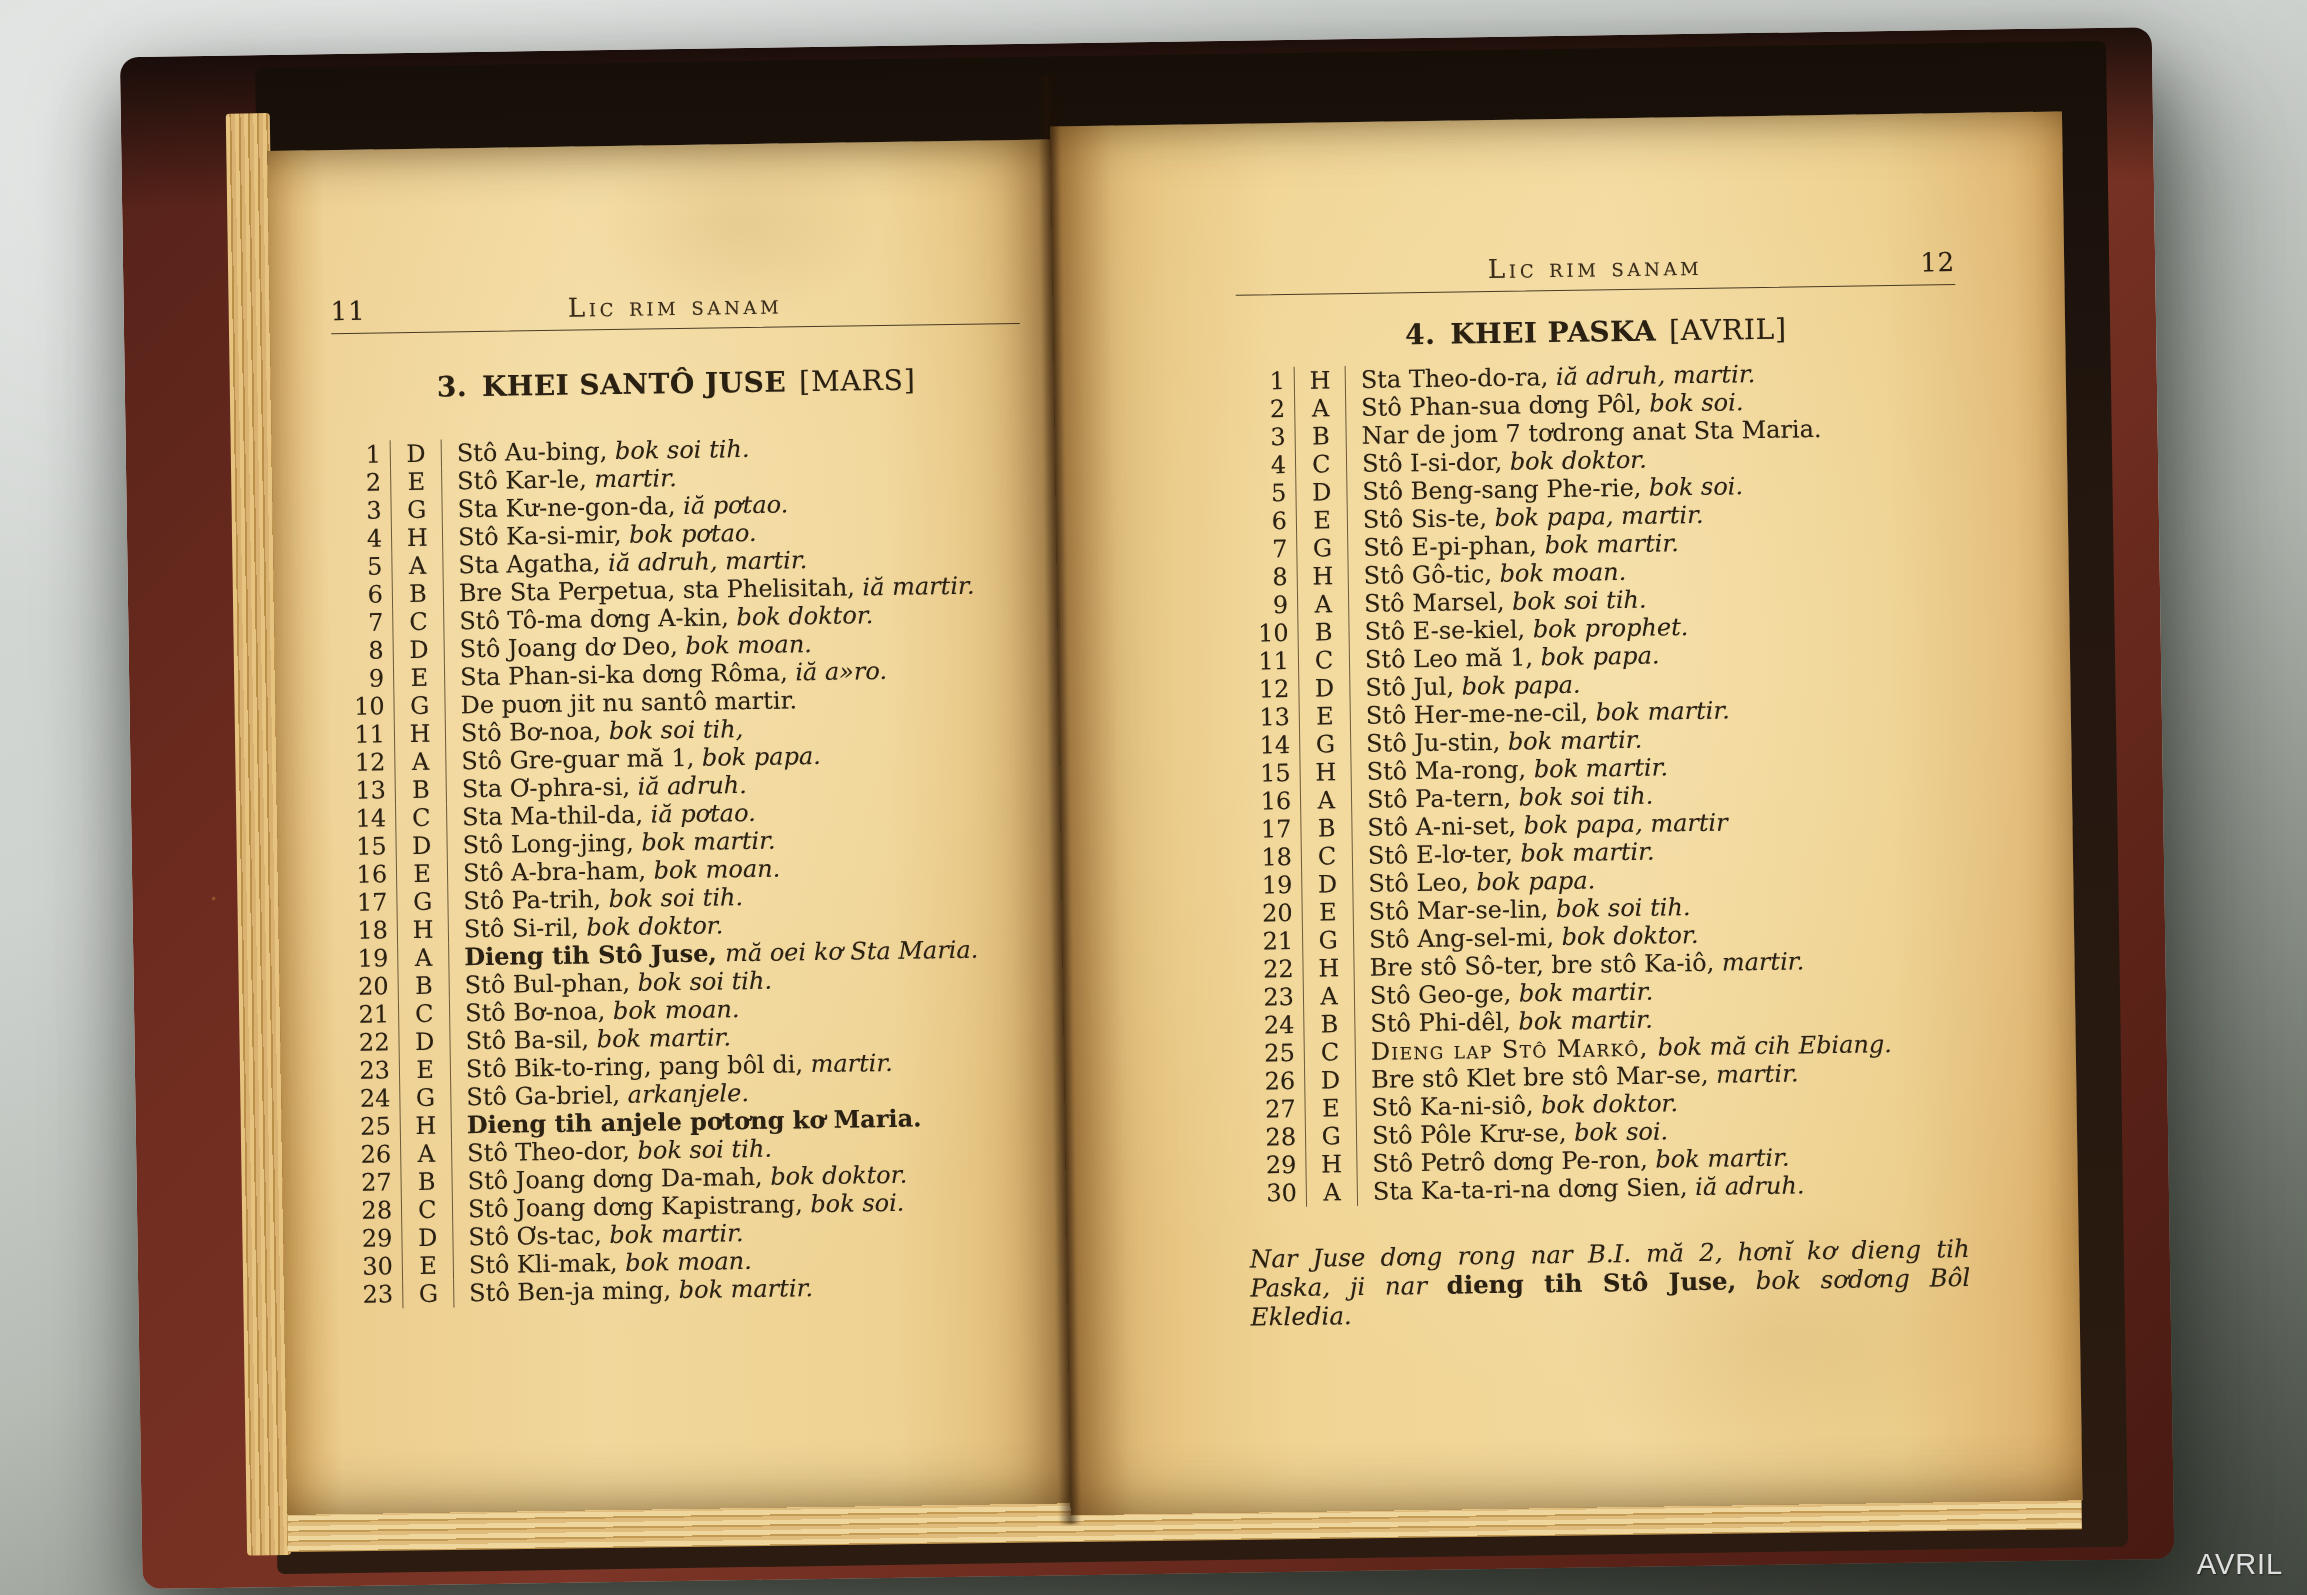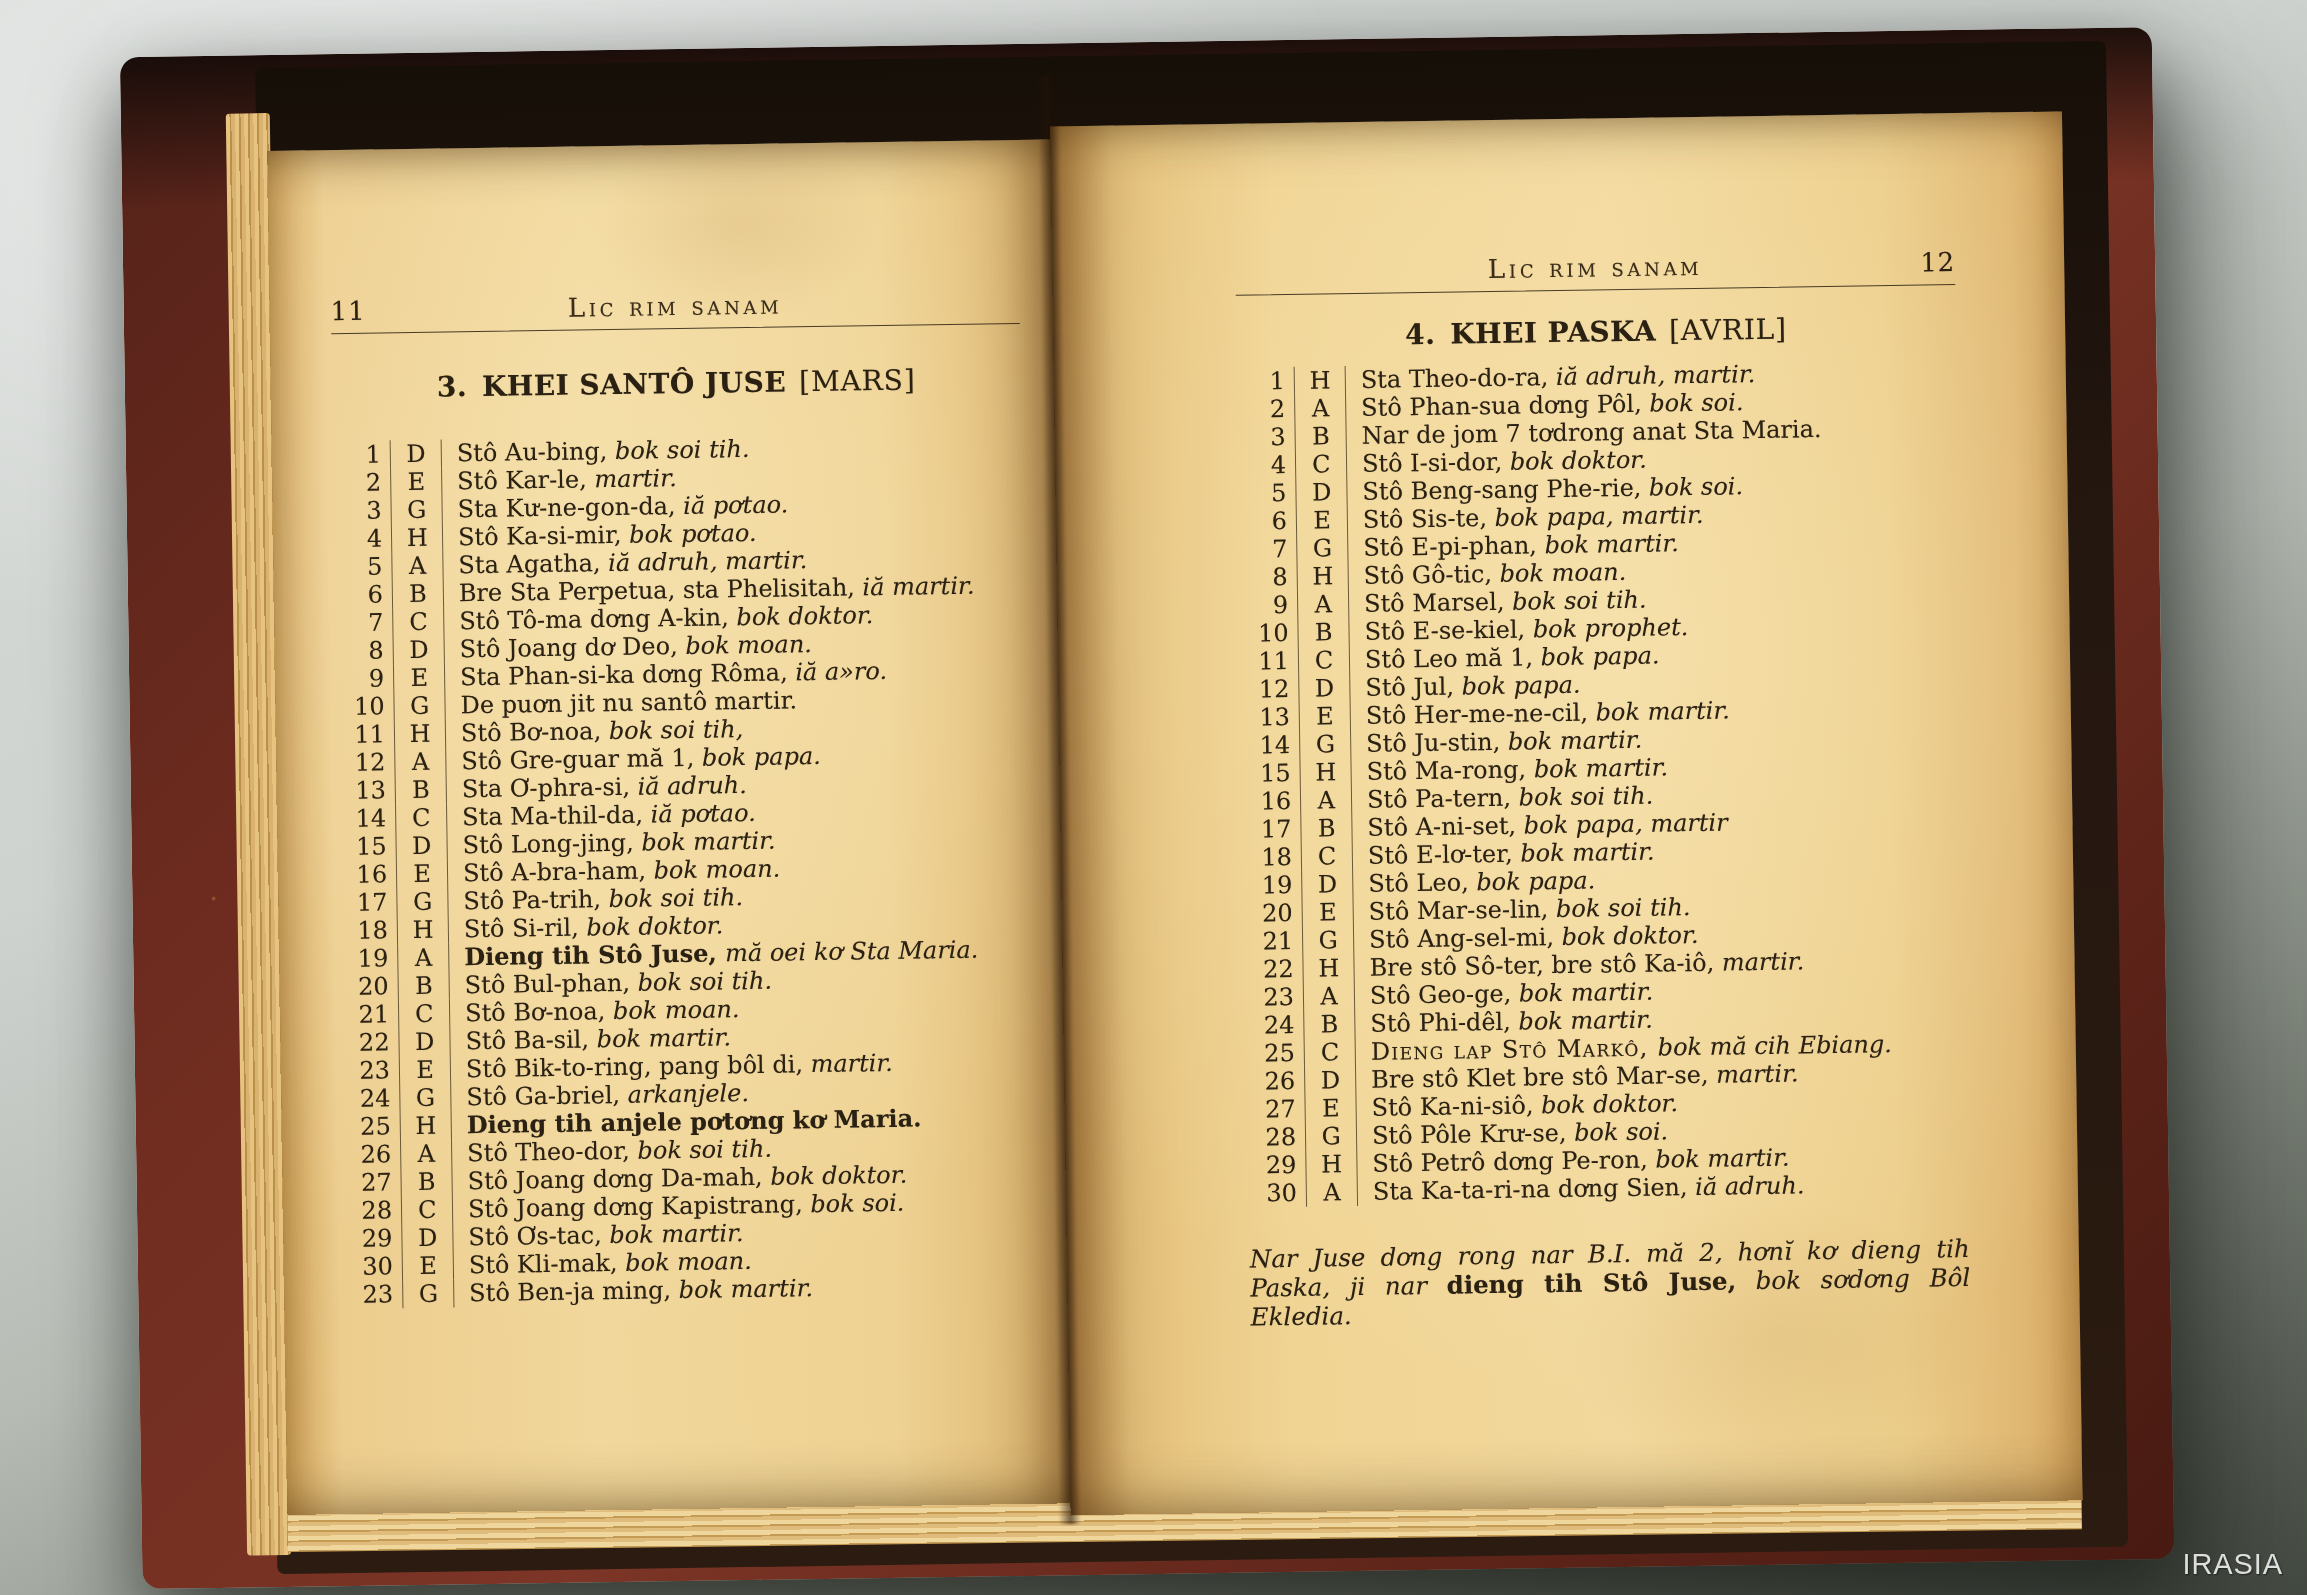--- a/index.html
+++ b/index.html
@@ -442,15 +442,15 @@
               <span class="c-txt"><span class="sg-roman">Sta Ka-ta-ri-na dơng Sien, </span><span class="sg-italic">iă adruh.</span></span>
             </div>
           </div>
         <p class="footnote"><span class="sg-italic">Nar Juse dơng rong nar B.I. mă 2, hơnĭ kơ dieng tih Paska, ji nar </span><span class="sg-bold">dieng tih Stô Juse,</span><span class="sg-italic"> bok sơdơng Bôl Ekledia.</span></p>
       </div>
     </div>
 
     <div class="gutter-shadow"></div>
   </div>
 
-  <div class="watermark">IRASIA</div>
+  <div class="watermark">AVRIL</div>
 </div>
 
 
 </body></html>

